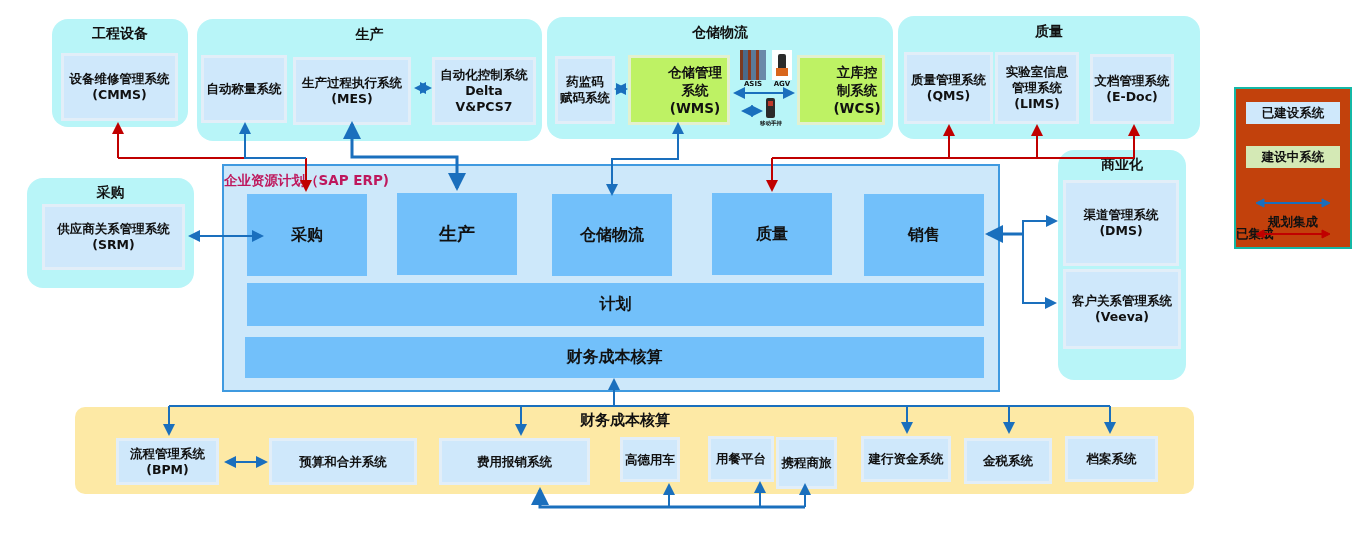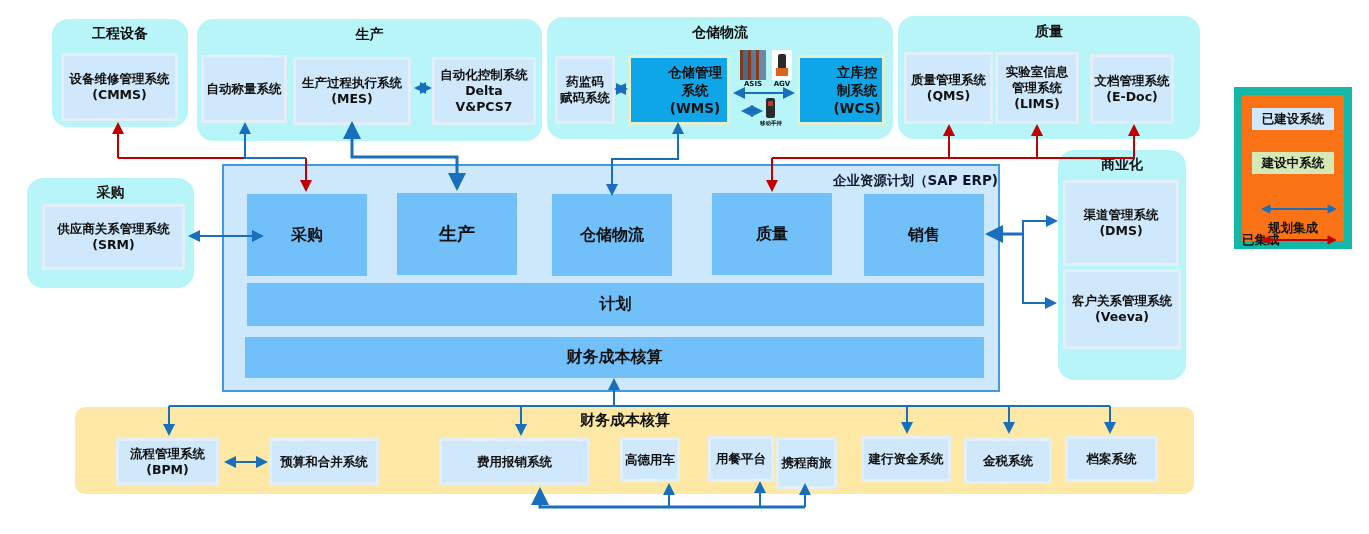--- a/index.html
+++ b/index.html
@@ -3,26 +3,26 @@
 <meta charset="utf-8">
 <style>
   html, body { margin:0; padding:0; background:#ffffff; }
   body { width:1369px; height:534px; position:relative; overflow:hidden;
          font-family:"DejaVu Sans","Liberation Sans",sans-serif; color:#111; }
   .abs { position:absolute; box-sizing:border-box; }
   .group { background:#b8f5f8; border-radius:16px; }
   .group-title { position:absolute; left:0; right:0; text-align:center; font-weight:bold; font-size:14px; color:#111; }
   .sys { background:#cfe8fb; border:3px solid #e2eef8; display:flex; align-items:center; justify-content:center;
          text-align:center; font-weight:bold; font-size:12.5px; line-height:16px; color:#111; white-space:pre-line; }
-  .sys.green { background:#0ea5e9; border-color:#e3f0cf;padding-left:32px; }
+  .sys.green { background:#bef264; border-color:#e3f0cf;padding-left:32px; }
   .sys.big { font-size:13.5px; line-height:18px; }
   .erp { background:#cde8fa; border:2px solid #3f9ae0; }
   .mod { background:#72c0fa; display:flex; align-items:center; justify-content:center; font-weight:bold; font-size:16px; color:#111; }
   .fin { background:#fde9a5; border-radius:10px; }
-  .legend { border:8px solid #14b8a6; background:#f97316; }
+  .legend { border:2px solid #14b8a6; background:#c2410c; }
   .leg-item { position:absolute; left:10px; right:10px; height:22px; display:flex; align-items:center; justify-content:center;
               font-weight:bold; font-size:12.5px; color:#111; }
   svg.lines { position:absolute; left:0; top:0; pointer-events:none; }
   .img-ph { position:absolute; }
 </style>
 </head>
 <body>
 
 <div class="abs group" style="left:52px;top:19px;width:136px;height:108px;">
   <div class="group-title" style="top:6px;">工程设备</div>
@@ -80,35 +80,35 @@
 
 <div class="abs group" style="left:1058px;top:150px;width:128px;height:230px;">
   <div class="group-title" style="top:6px;">商业化</div>
   <div class="abs sys" style="left:5px;top:30px;width:116px;height:86px;">渠道管理系统
 (DMS)</div>
   <div class="abs sys" style="left:5px;top:119px;width:118px;height:80px;">客户关系管理系统
 (Veeva)</div>
 </div>
 
 <div class="abs erp" style="left:222px;top:164px;width:778px;height:228px;">
-  <div class="abs" style="left:0;right:0;top:6px;text-align:right;font-weight:bold;font-size:13.5px;color:#0f172a;">企业资源计划（SAP ERP)</div>
+  <div class="abs" style="left:0;right:0;top:6px;text-align:left;font-weight:bold;font-size:13.5px;color:#be185d;">企业资源计划（SAP ERP)</div>
   <div class="abs mod" style="left:23px;top:28px;width:120px;height:82px;">采购</div>
   <div class="abs mod" style="left:173px;top:27px;width:120px;height:82px;font-size:18px;">生产</div>
   <div class="abs mod" style="left:328px;top:28px;width:120px;height:82px;">仓储物流</div>
   <div class="abs mod" style="left:488px;top:27px;width:120px;height:82px;">质量</div>
   <div class="abs mod" style="left:640px;top:28px;width:120px;height:82px;">销售</div>
   <div class="abs mod" style="left:23px;top:117px;width:737px;height:43px;">计划</div>
   <div class="abs mod" style="left:21px;top:171px;width:739px;height:41px;">财务成本核算</div>
 </div>
 
 <div class="abs fin" style="left:75px;top:407px;width:1119px;height:87px;">
   <div class="abs" style="left:505px;top:4px;font-weight:bold;font-size:15px;">财务成本核算</div>
   <div class="abs sys" style="left:41px;top:31px;width:103px;height:47px;">流程管理系统
 (BPM)</div>
-  <div class="abs sys" style="left:194px;top:31px;width:110px;height:47px;">预算和合并系统</div>
+  <div class="abs sys" style="left:194px;top:31px;width:148px;height:47px;">预算和合并系统</div>
   <div class="abs sys" style="left:364px;top:31px;width:151px;height:47px;">费用报销系统</div>
   <div class="abs sys" style="left:545px;top:30px;width:60px;height:45px;">高德用车</div>
   <div class="abs sys" style="left:633px;top:29px;width:66px;height:46px;">用餐平台</div>
   <div class="abs sys" style="left:701px;top:30px;width:61px;height:52px;">携程商旅</div>
   <div class="abs sys" style="left:786px;top:29px;width:90px;height:46px;">建行资金系统</div>
   <div class="abs sys" style="left:889px;top:31px;width:88px;height:46px;text-align:right;">金税系统</div>
   <div class="abs sys" style="left:990px;top:29px;width:93px;height:46px;">档案系统</div>
 </div>
 
 <div class="abs legend" style="left:1234px;top:87px;width:118px;height:162px;">

